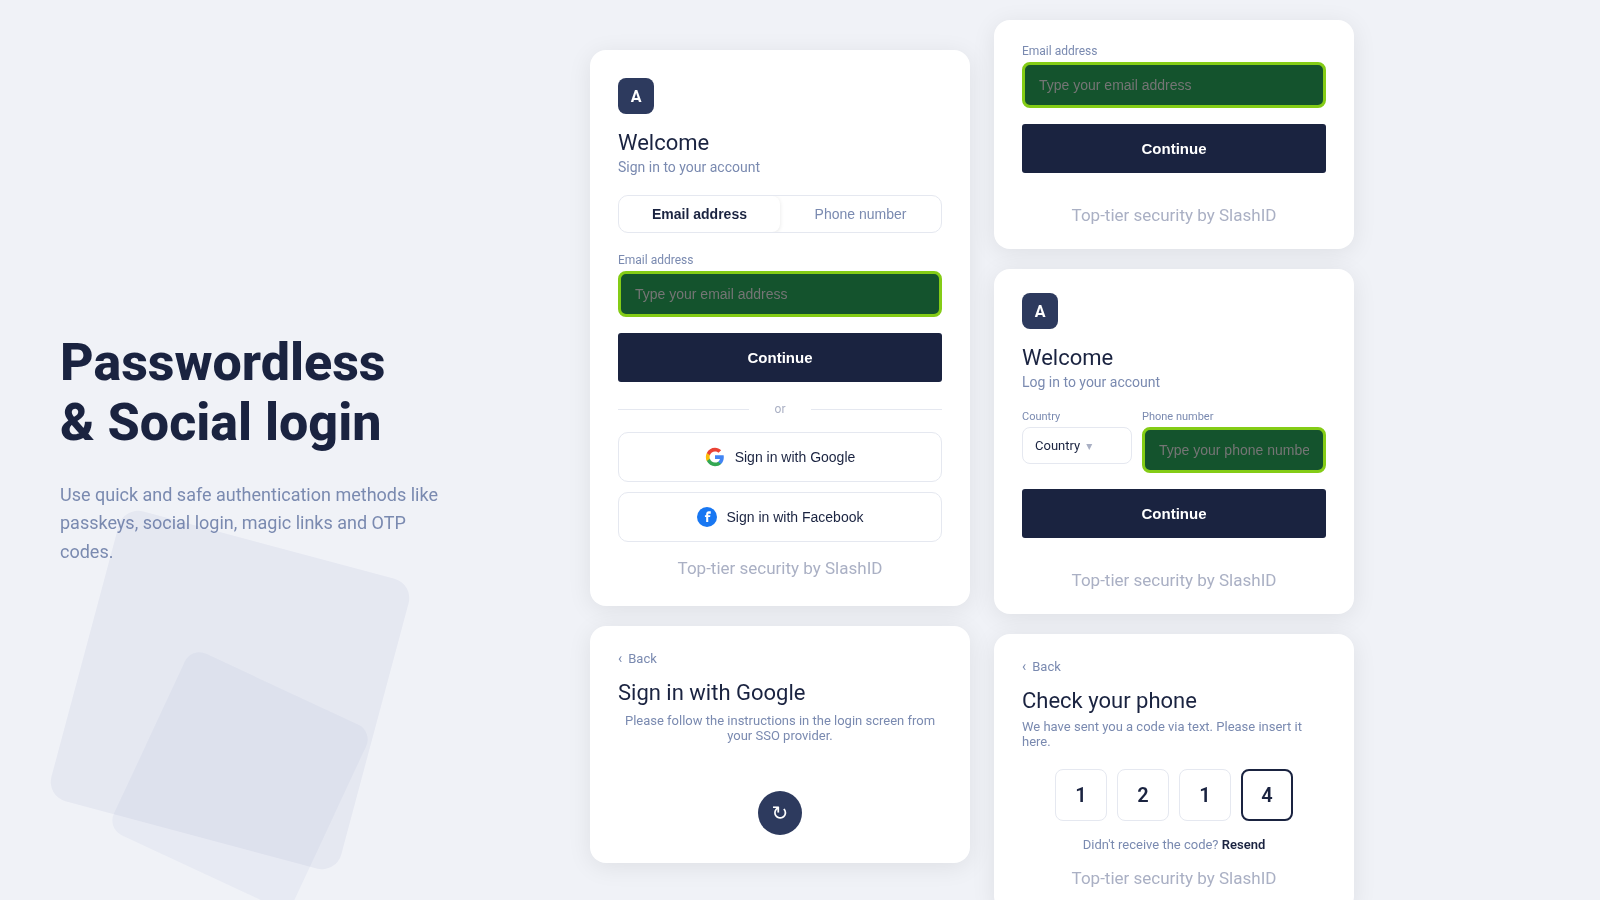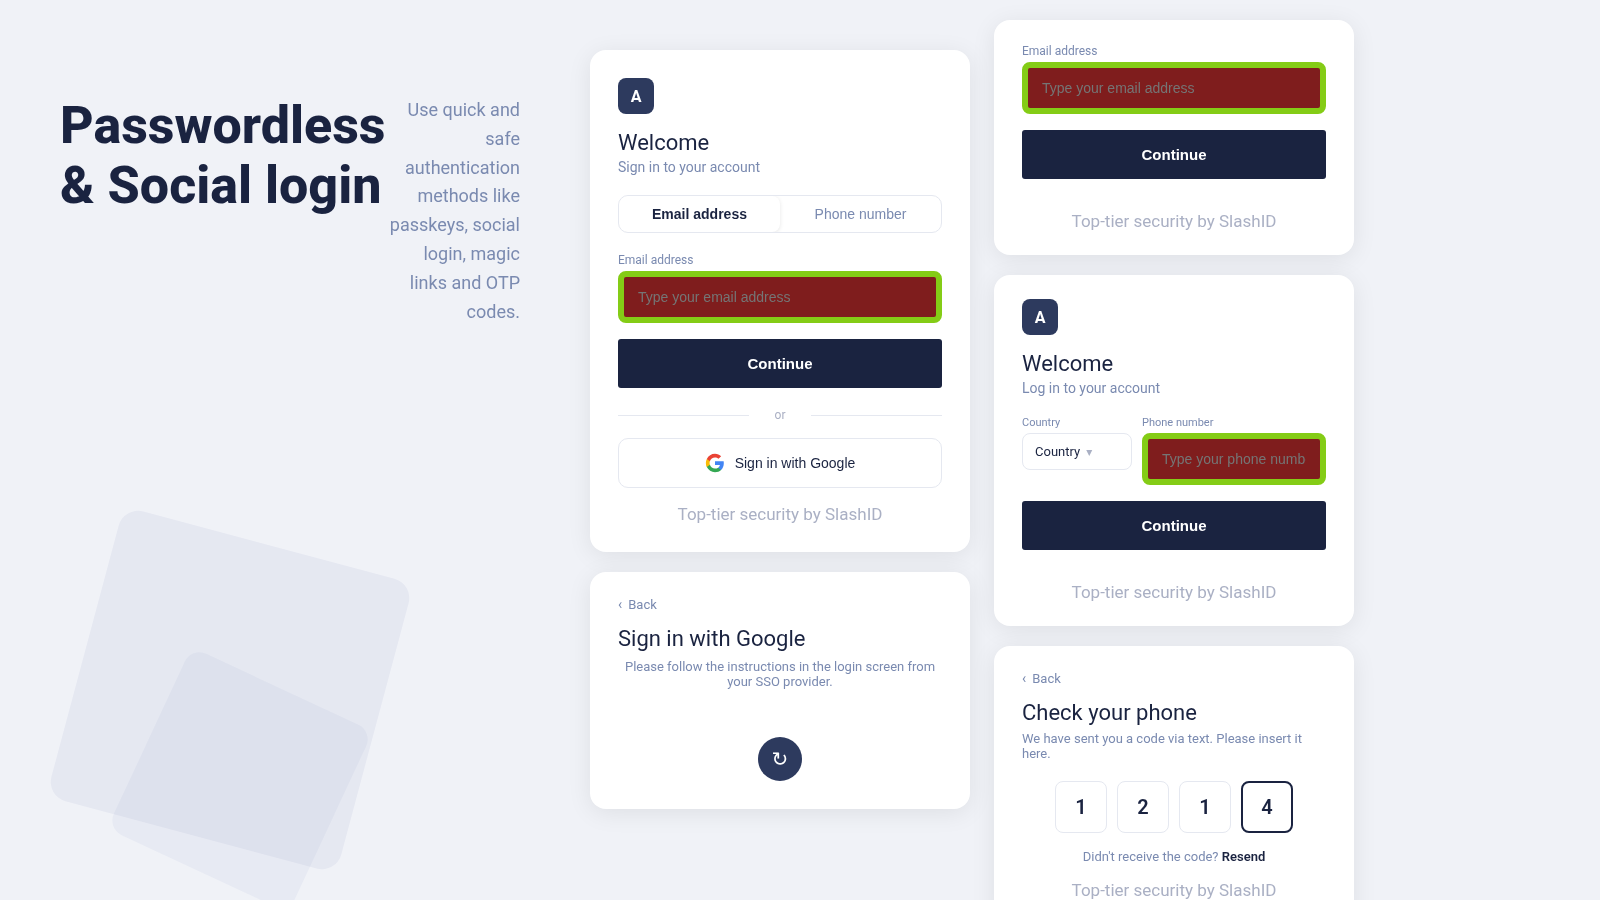--- a/index.html
+++ b/index.html
@@ -10,21 +10,21 @@
       height: 900px;
       overflow: hidden;
       display: flex;
     }
 
     
     .left-panel {
       width: 580px;
       padding: 96px 60px;
       display: flex;
-      flex-direction: row;
+      flex-direction: column;
       justify-content: center;
       position: relative;
       overflow: hidden;
     }
     .left-panel::before {
       content: '';
       position: absolute;
       bottom: 60px;
       left: 80px;
       width: 300px;
@@ -49,21 +49,20 @@
       font-weight: 800;
       color: #1a2340;
       line-height: 1.15;
       margin-bottom: 28px;
     }
     .hero-subtitle {
       font-size: 18px;
       color: #7a8ab0;
       line-height: 1.6;
       max-width: 400px;
-      text-align: right;
     }
 
     
     .right-area {
       flex: 1;
       display: flex;
       align-items: flex-start;
       padding: 20px 30px 20px 10px;
       gap: 24px;
     }
@@ -161,25 +160,25 @@
     }
     .input-label {
       font-size: 12px;
       color: #7a8ab0;
       margin-bottom: 4px;
       display: block;
     }
     .input-field {
       width: 100%;
       padding: 12px 14px;
-      border: 6px solid #84cc16;
+      border: 3px solid #84cc16;
       border-radius: 8px;
       font-size: 14px;
       color: #aab0c4;
-      background: #7f1d1d;
+      background: #14532d;
       outline: none;
     }
 
     
     .btn-continue {
       width: 100%;
       padding: 16px;
       background: #1a2340;
       color: white;
       border: none;
@@ -399,20 +398,27 @@
       <button class="social-btn">
         <svg class="google-svg" viewBox="0 0 24 24">
           <path fill="#4285F4" d="M22.56 12.25c0-.78-.07-1.53-.2-2.25H12v4.26h5.92c-.26 1.37-1.04 2.53-2.21 3.31v2.77h3.57c2.08-1.92 3.28-4.74 3.28-8.09z"></path>
           <path fill="#34A853" d="M12 23c2.97 0 5.46-.98 7.28-2.66l-3.57-2.77c-.98.66-2.23 1.06-3.71 1.06-2.86 0-5.29-1.93-6.16-4.53H2.18v2.84C3.99 20.53 7.7 23 12 23z"></path>
           <path fill="#FBBC05" d="M5.84 14.09c-.22-.66-.35-1.36-.35-2.09s.13-1.43.35-2.09V7.07H2.18C1.43 8.55 1 10.22 1 12s.43 3.45 1.18 4.93l3.66-2.84z"></path>
           <path fill="#EA4335" d="M12 5.38c1.62 0 3.06.56 4.21 1.64l3.15-3.15C17.45 2.09 14.97 1 12 1 7.7 1 3.99 3.47 2.18 7.07l3.66 2.84c.87-2.6 3.3-4.53 6.16-4.53z"></path>
         </svg>
         <span>Sign in with Google</span>
       </button>
 
+      <button class="social-btn">
+        <svg class="facebook-svg" viewBox="0 0 24 24">
+          <circle cx="12" cy="12" r="12" fill="#1877F2"></circle>
+          <path fill="white" d="M16.5 8H14c-.3 0-.5.2-.5.5V10H16l-.3 2h-2.2v6h-2.5v-6H9.5v-2H11V8.4C11 6.5 12.3 5 14.2 5H16.5v3z"></path>
+        </svg>
+        <span>Sign in with Facebook</span>
+      </button>
 
       <div class="card-footer">Top-tier security by SlashID</div>
     </div>
 
     <div class="bottom-card">
       <div class="back-link">
         <span class="back-chevron">‹</span>
         <span>Back</span>
       </div>
       <div class="card-title">Sign in with Google</div>

